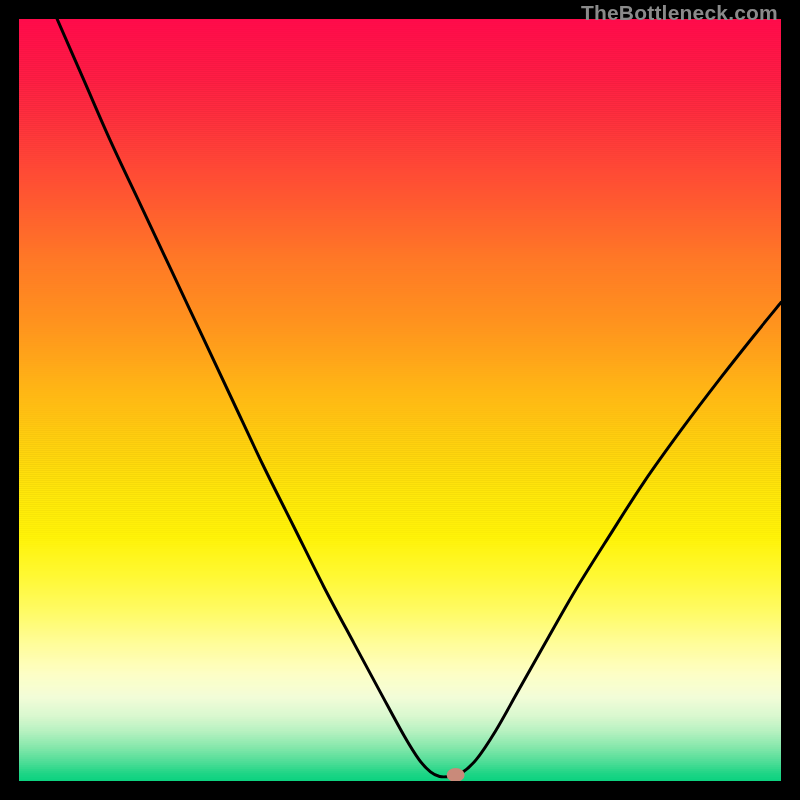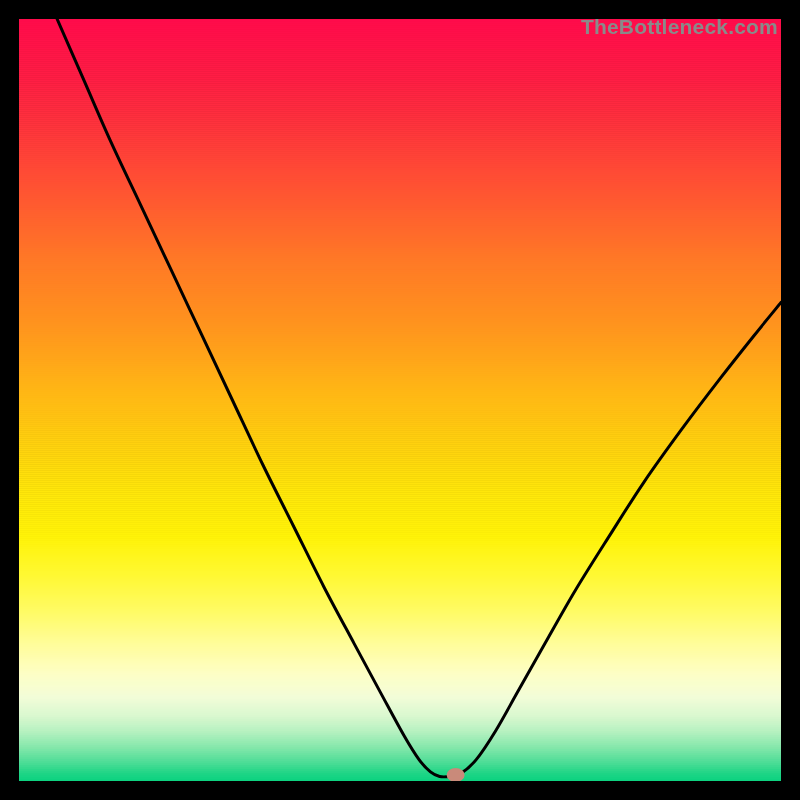--- a/index.html
+++ b/index.html
@@ -31,21 +31,21 @@
   .curve-svg {
     position: absolute;
     left: 0;
     top: 0;
     width: 100%;
     height: 100%;
     pointer-events: none;
   }
   .watermark {
     position: absolute;
-    top: 15px;
+    top: 1px;
     right: 22px;
     color: #8a8a8a;
     font-family: Arial, Helvetica, sans-serif;
     font-weight: 600;
     font-size: 21px;
     letter-spacing: 0.2px;
   }
 </style>
 </head>
 <body>

